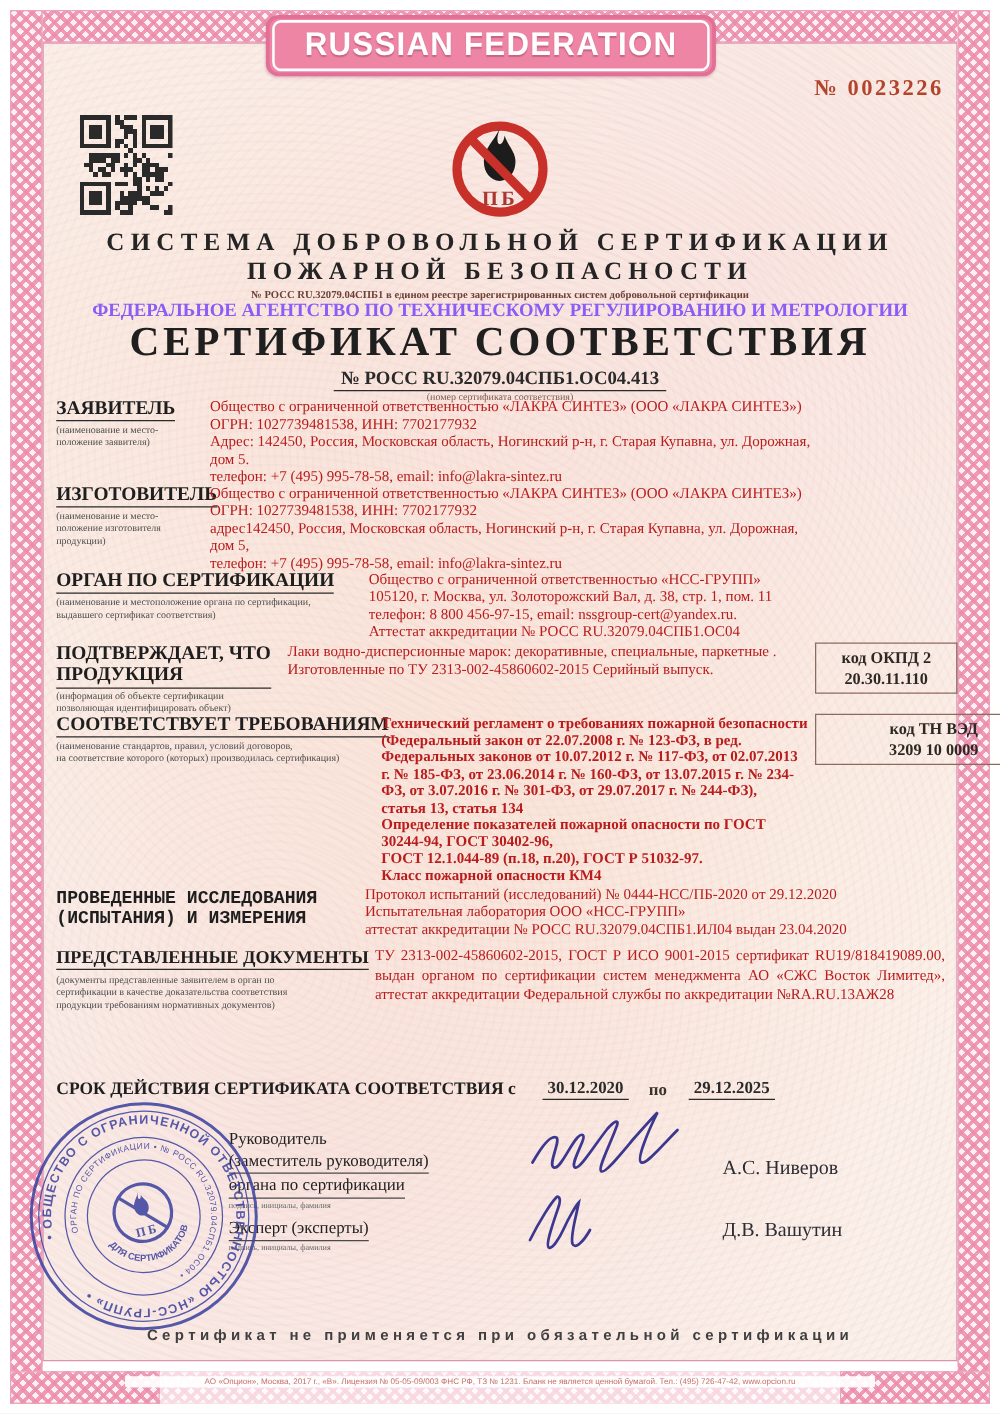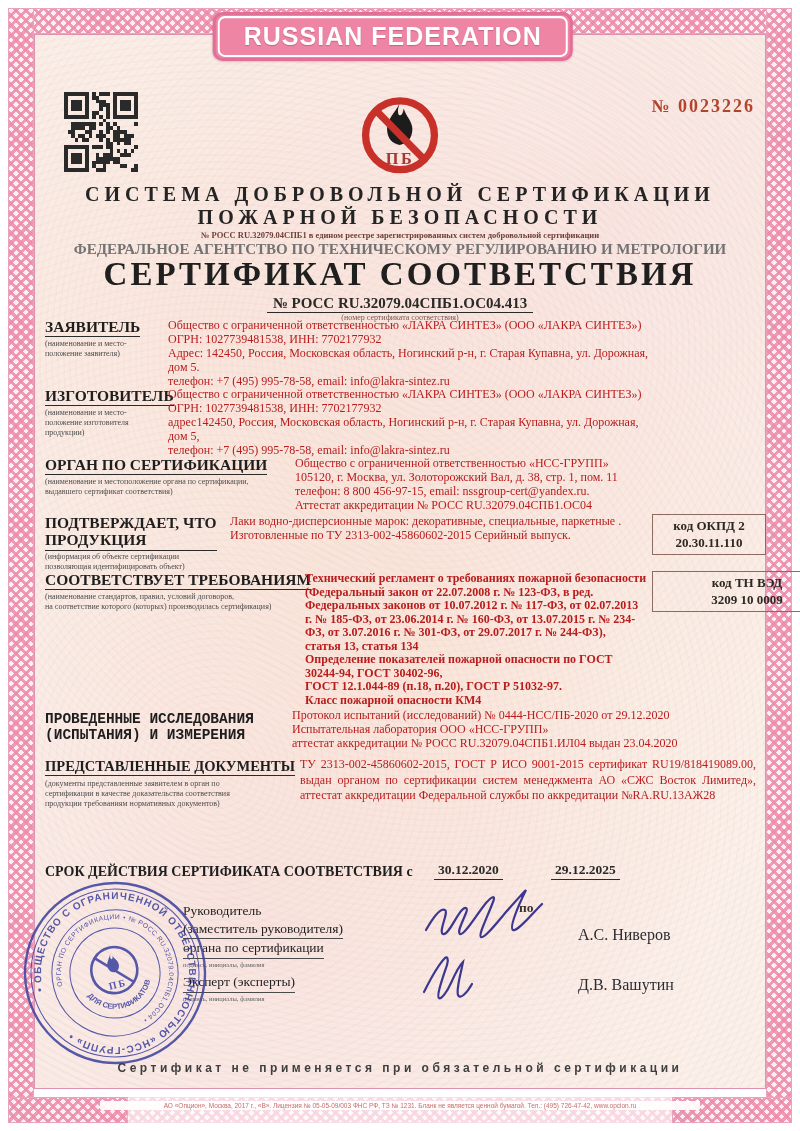--- a/index.html
+++ b/index.html
@@ -47,49 +47,49 @@
     box-shadow:0 1px 2px rgba(150,60,90,.25);
   }
   .badge-inner{
     border:2px solid #ffffff; border-radius:7px; padding:3px 24px;
     color:#ffffff; font-family:"Liberation Sans", sans-serif; font-weight:bold;
     font-size:25px; letter-spacing:1px; white-space:nowrap; transform:scaleY(1.05);
     text-shadow:0 1px 1px rgba(140,50,80,.4);
   }
   .blank-no{
     right:45px; top:60px; color:#b2442c; font-weight:bold;
-    font-size:18px; letter-spacing:2px;margin-top:36px;
+    font-size:18px; letter-spacing:2px;
   }
   
   .t-center{left:0; width:100%; text-align:center;}
   .sys1{top:183px; font-size:20px; font-weight:bold; letter-spacing:5px; color:#242424;}
   .sys2{top:206px; font-size:20px; font-weight:bold; letter-spacing:5px; color:#242424;}
   .registry{top:230px; font-size:8.5px; font-weight:bold; color:#6e4038;}
-  .agency{top:241px; font-size:15px; font-weight:bold; color:#737373;}
+  .agency{top:241px; font-size:15px; font-weight:bold; color:#8b5cf6;}
   .main-title{top:256px; font-size:33px; font-weight:bold; letter-spacing:3px; color:#1f1f1f;}
   .cert-no{top:295px; font-size:15px; font-weight:bold; color:#2a2a2a;}
   .cert-no span{border-bottom:1.5px solid #2a2a2a; padding:0 6px 1px;}
   .cert-no-cap{top:313px; font-size:8px; color:#7a5a52;}
   
   .sec-label{left:45px; font-weight:bold; font-size:15.5px; color:#1e1e1e; line-height:1.12;}
   .sec-label .u{display:inline-block; border-bottom:1.5px solid #2a2a2a; padding-bottom:1px;}
   .sublabel{left:45px; font-size:8px; color:#4c4c4c; line-height:1.25;}
   .content{font-size:12px; line-height:1.16; color:#b91c1c;}
   .pre{white-space:pre-line;}
   .just{text-align:justify;}
   .codebox{
     left:652px; width:108px; border:1px solid #8d6a60; text-align:center;
     padding:3px 2px; color:#2e2823;
   }
   .codebox .cb-l{font-weight:bold; font-size:13px;}
   .codebox .cb-v{font-size:13px; font-weight:bold; margin-top:1px;}
   
   .validity-label{left:45px; top:864px; font-weight:bold; font-size:14px; color:#1e1e1e;}
   .vdate{top:862px; font-weight:bold; font-size:13.5px; color:#2a2a2a; border-bottom:1.5px solid #2a2a2a; padding:0 4px 1px;}
-  .vd1{left:434px;} .vword{left:519px; top:864px; font-weight:bold; font-size:13.5px;margin-top:36px;} .vd2{left:551px;}
+  .vd1{left:434px;} .vword{left:519px; top:864px; font-weight:bold; font-size:13.5px;} .vd2{left:551px;}
   
   .role{left:183px; font-size:13.5px; color:#1f1f1f; line-height:1.3;}
   .role .rl{display:block;}
   .role .ru{display:inline-block; border-bottom:1px solid #4a4a4a; padding-bottom:1px;}
   .cap{font-size:6.5px; color:#666; margin-top:2px;}
   .sig-name{left:578px; font-size:16px; color:#2c2c33;}
   
   .footer-note{
     top:1061px; font-family:"Liberation Sans", sans-serif; font-weight:bold;
     font-size:12px; letter-spacing:3.5px; color:#3f3f3f;

